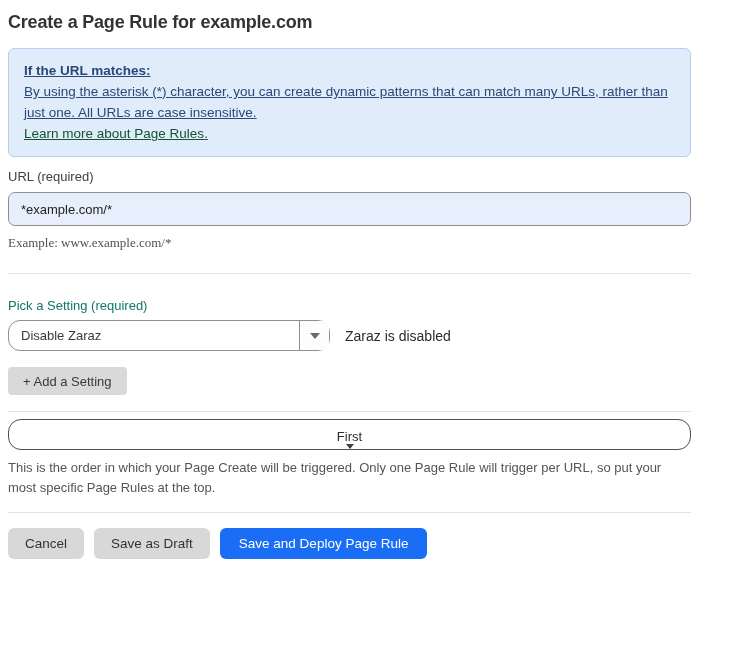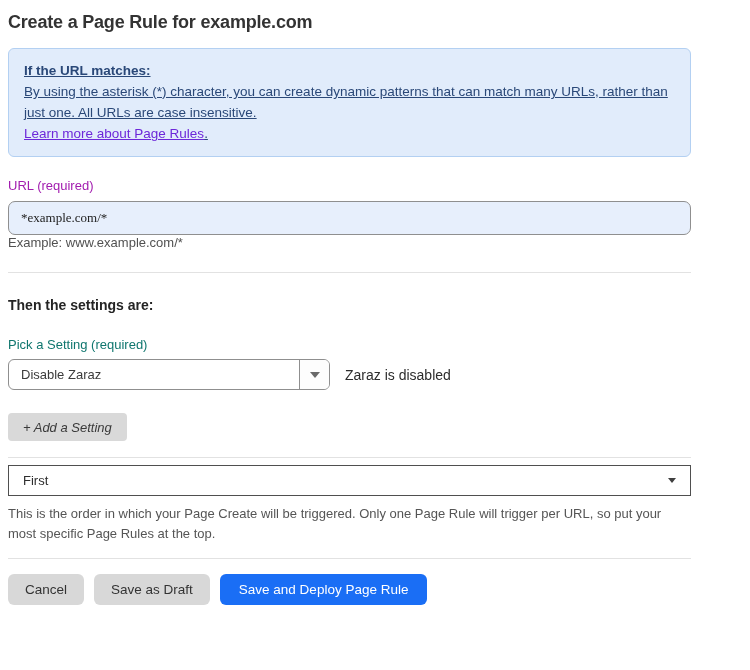--- a/index.html
+++ b/index.html
@@ -27,46 +27,48 @@
     border: 1px solid #b3d0f2;
     border-radius: 6px;
     padding: 11px 15px 12px 15px;
     font-size: 13.5px;
     line-height: 21px;
     color: #2a4878;
     text-decoration: underline;
   }
   .info-heading { font-weight: bold; }
   .info-link {
-    color: #6d28d9;
+    color: #14532d;
     text-decoration: underline;
     cursor: pointer;
   }
 
   .field-label {
     font-size: 13px;
-    color: #a21caf;
-    margin: 21px 0 8px 0;
+    color: #404040;
+    margin: 12px 0 8px 0;
   }
   .url-input {
     display: block;
     width: 100%;
     height: 29px;
     background: #e7effc;
     border: 1px solid #8f8f8f;
     border-radius: 7px;
     padding: 16px 12px;
-    font-family: Liberation Serif, serif;
+    font-family: Liberation Sans, sans-serif;
     font-size: 13px;
     color: #222222;
     outline: none;
   }
   .field-helper {
     font-size: 13px;
     color: #515151;
+    margin-top: 9px;
+    font-family: Liberation Serif, serif;
   }
 
   .divider {
     border: none;
     border-top: 1px solid #e2e2e2;
     margin: 0;
   }
   .divider.d1 { margin-top: 22px; }
   .divider.d2 { margin-top: 16px; }
   .divider.d3 { margin-top: 14px; }
@@ -82,21 +84,21 @@
   .picker-row {
     display: flex;
     align-items: center;
     margin-top: 7px;
   }
   .select-box {
     width: 322px;
     height: 31px;
     background: #ffffff;
     border: 1px solid #8f8f8f;
-    border-radius: 6px;
+    border-radius: 12px;
     display: flex;
     align-items: stretch;
     cursor: pointer;
   }
   .select-value {
     flex: 1;
     padding-left: 12px;
     font-size: 13px;
     color: #3b3b3b;
     line-height: 29px;
@@ -119,47 +121,47 @@
     border-right: 5px solid transparent;
     border-top: 6px solid #6a6a6a;
   }
   .status-text {
     margin-left: 15px;
     font-size: 14px;
     color: #2c2c2c;
   }
 
   .add-setting-btn {
-    margin-top: 23px;
+    margin-top: 16px;
     background: #d9d9d9;
     border: none;
     border-radius: 4px;
     padding: 0 15px;
     height: 28px;
     font-family: "Liberation Sans", sans-serif;
     font-size: 13px;
     color: #3a3a3a;
     cursor: pointer;
-    font-style: italic;
   }
 
   .order-select {
     margin-top: 7px;
     width: 100%;
     height: 31px;
     background: #ffffff;
     border: 1px solid #4f4f4f;
-    border-radius: 0;
+    border-radius: 13px;
     display: flex;
     align-items: center;
     justify-content: space-between;
     padding: 9px 14px;
     font-size: 13px;
     color: #2e2e2e;
     cursor: pointer;
+    flex-direction: column;
   }
   .tri-down-sm {
     width: 0; height: 0;
     border-left: 4.5px solid transparent;
     border-right: 4.5px solid transparent;
     border-top: 5.5px solid #3f3f3f;
   }
   .order-helper {
     font-size: 13px;
     color: #555555;
@@ -198,21 +200,20 @@
     <div>By using the asterisk (*) character, you can create dynamic patterns that can match many URLs, rather than just one. All URLs are case insensitive.</div>
     <div><a class="info-link">Learn more about Page Rules</a><span>.</span></div>
   </div>
 
   <div class="field-label">URL (required)</div>
   <input class="url-input" type="text" value="*example.com/*" style="">
   <div class="field-helper">Example: www.example.com/*</div>
 
   <hr class="divider d1">
 
-  <div class="section-heading">Then the settings are:</div>
 
   <div class="sub-label">Pick a Setting (required)</div>
   <div class="picker-row">
     <div class="select-box">
       <div class="select-value">Disable Zaraz</div>
       <div class="select-arrow-btn">
         <div class="tri-down"></div>
       </div>
     </div>
     <div class="status-text">Zaraz is disabled</div>

